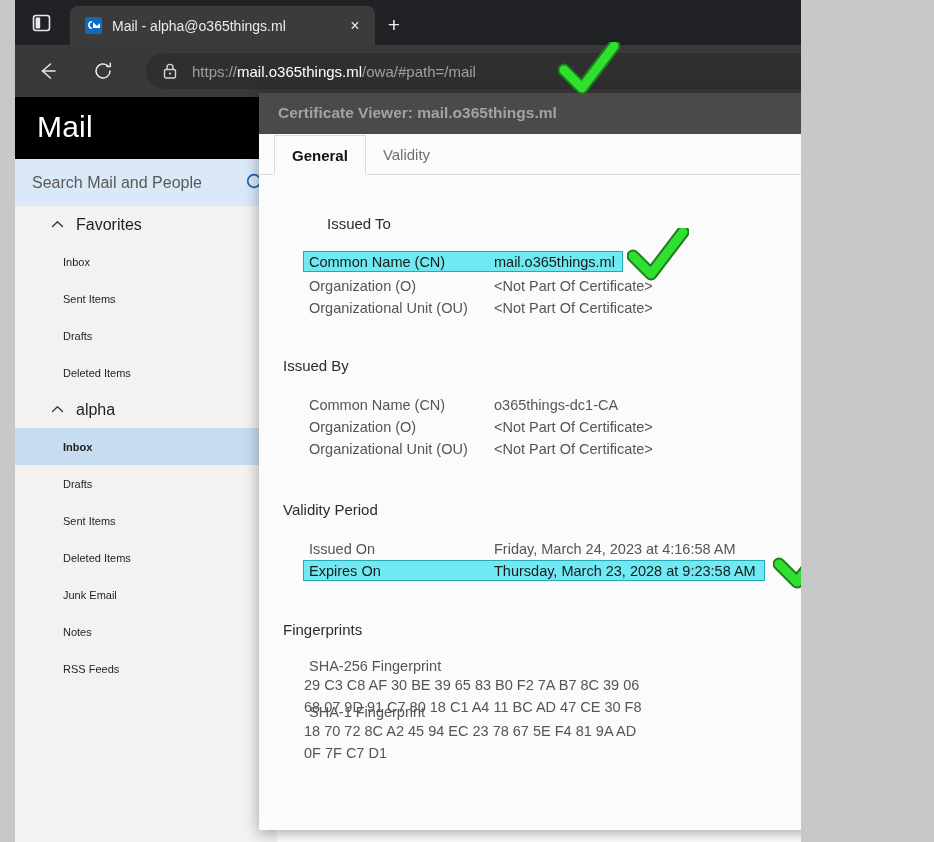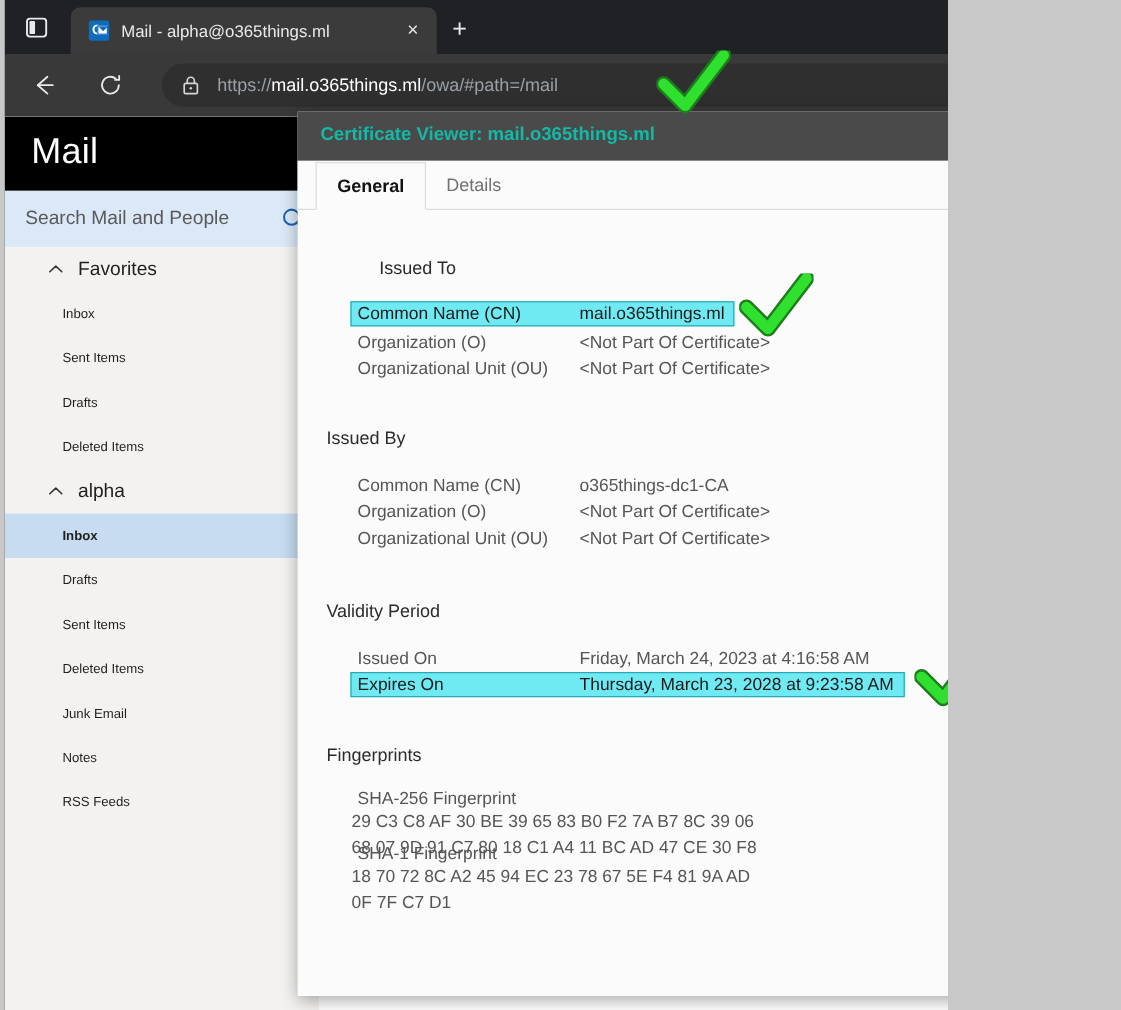--- a/index.html
+++ b/index.html
@@ -6,21 +6,21 @@
   html, body {
     width: 934px; height: 842px;
     font-family: "Liberation Sans", sans-serif;
     background: #ffffff;
     overflow: hidden;
   }
   #root { position: relative; width: 934px; height: 842px; background: #c8c8c8; }
 
   
   .browser {
-    position: absolute; left: 4px; top: 0; width: 786px; height: 842px;
+    position: absolute; left: 15px; top: 0; width: 786px; height: 842px;
     background: #202124; overflow: hidden;
   }
 
   
   .tabstrip {
     position: absolute; left: 0; top: 0; width: 934px; height: 45px;
     background: #202124;
   }
   .tabmenu-btn {
     position: absolute; left: 12px; top: 10px; width: 28px; height: 26px;
@@ -146,21 +146,21 @@
     position: absolute; left: 244px; top: 93px; width: 680px; height: 737px;
     background: #fbfbfb;
     box-shadow: 0 3px 14px rgba(0,0,0,.35);
   }
   .cert-header {
     position: absolute; left: 0; top: 0; width: 680px; height: 41px;
     background: #4a4a4a;
   }
   .cert-header .htitle {
     position: absolute; left: 19px; top: 11px;
-    color: #14b8a6; font-size: 15.5px; font-weight: bold;
+    color: #a3a3a3; font-size: 15.5px; font-weight: bold;
   }
   .cert-close {
     position: absolute; right: 8px; top: 2px; width: 40px; height: 36px;
     display: flex; align-items: center; justify-content: center;
     color: #e6e6e6; font-size: 22px; font-weight: 200; line-height: 1;
   }
   .cert-tabs {
     position: absolute; left: 0; top: 41px; width: 680px; height: 41px;
     background: #fbfbfb; border-bottom: 1px solid #dcdcdc;
     display: flex; align-items: flex-end; padding-left: 15px;
@@ -348,21 +348,21 @@
       <div class="cert-header">
         <span class="htitle">Certificate Viewer: mail.o365things.ml</span>
         <span class="cert-close">✕</span>
       </div>
 
       <div class="cert-tabs">
         <div class="cert-tab active">
           <span>General</span>
         </div>
         <div class="cert-tab">
-          <span>Details</span>
+          <span>Validity</span>
         </div>
       </div>
 
       <div class="cert-body">
 
         <div class="section-title" style="left:24px; top:40px;margin-left:44px;">Issued To</div>
         <div class="kv-row hl" style="left:44px; top:76px; width:320px;">
           <span class="k">Common Name (CN)</span>
           <span class="v">mail.o365things.ml</span>
         </div>

